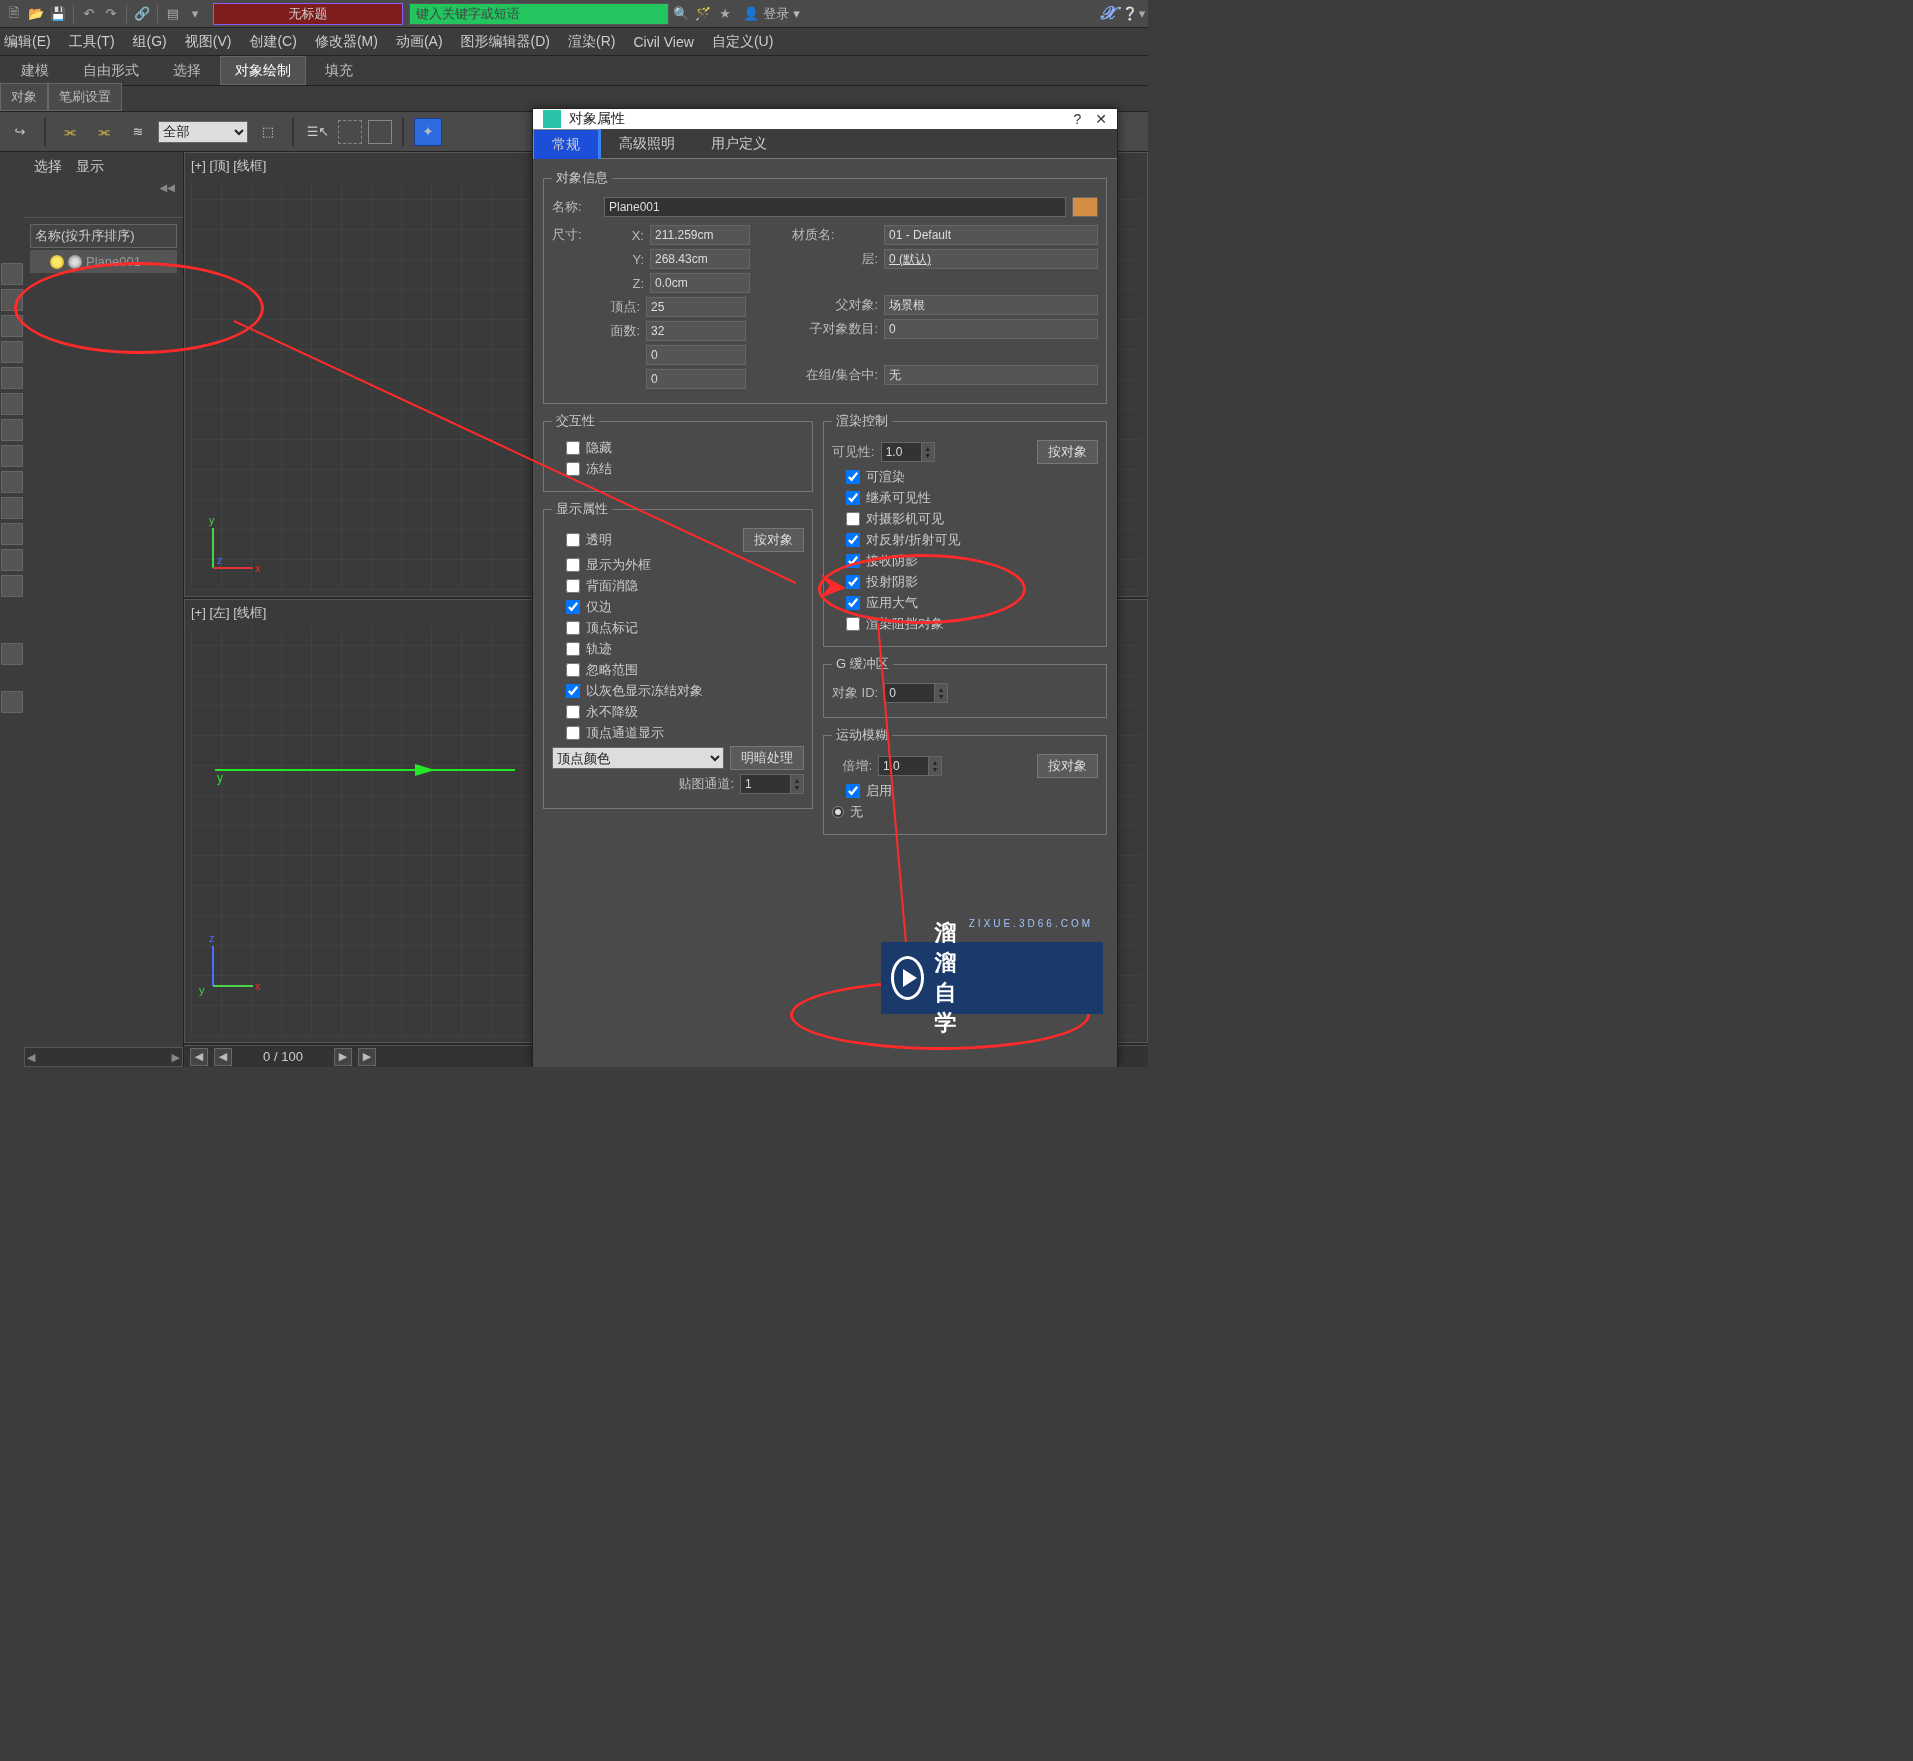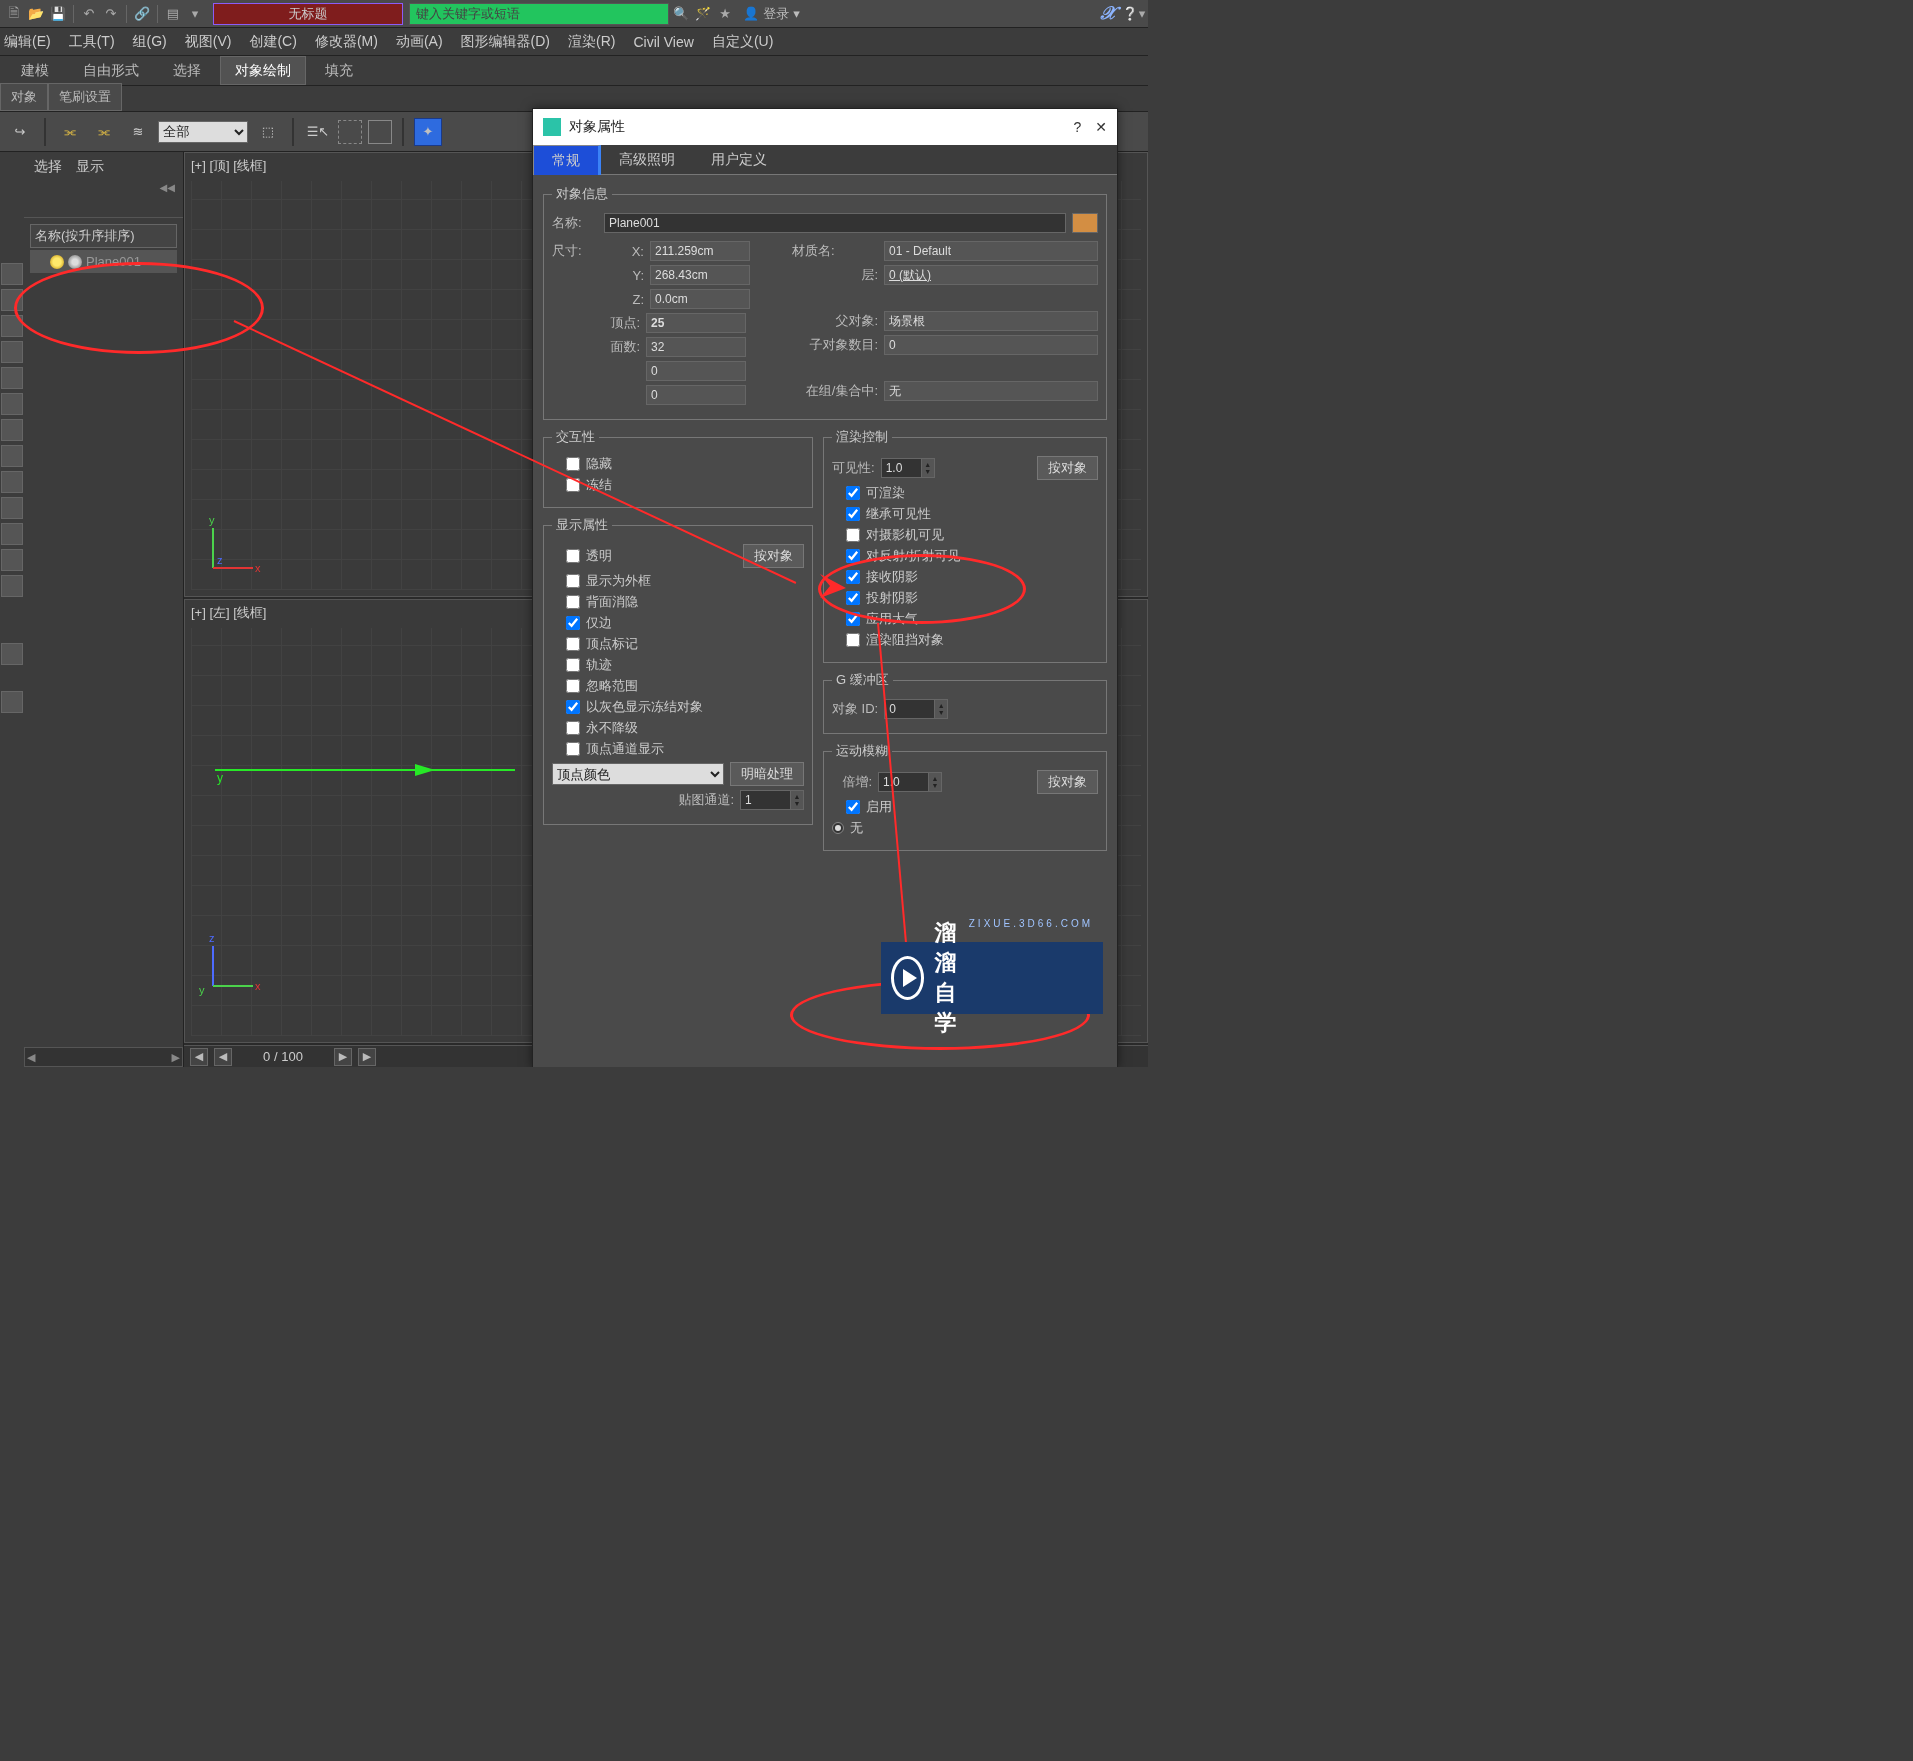--- a/index.html
+++ b/index.html
@@ -49,21 +49,21 @@
   .vp { background: #3a3a3a; border:1px solid #555; position: relative; }
   .vp-label { position:absolute; top:4px; left:6px; color:#ccc; font-size:13px; }
   .vp .grid { position:absolute; inset:28px 6px 6px 6px; background-image: repeating-linear-gradient(0deg,#424242 0,#424242 1px,transparent 1px,transparent 30px),repeating-linear-gradient(90deg,#424242 0,#424242 1px,transparent 1px,transparent 30px); }
   .axis-gizmo { position:absolute; }
   .timeline { height:22px;background:#333;display:flex;align-items:center;gap:6px;padding:0 6px;color:#ccc;justify-content:flex-start;border-top:1px solid #555; }
   .timeline .tbtn { width:18px;height:18px;border:1px solid #666;background:#444;display:flex;align-items:center;justify-content:center;font-size:11px;color:#bbb;}
   .timeline .tslot{flex:0 0 90px;text-align:center;}
   
   
   .dialog { position: absolute; top: 108px; left: 532px; width: 586px; height: 960px; background: #4a4a4a; border: 1px solid #222; box-shadow: 0 0 10px rgba(0,0,0,0.5); display:flex; flex-direction:column; }
-  .dlg-title { height: 36px; background: #fff; color: #222; display: flex; align-items: center; padding: 0 10px; font-size: 14px; }
+  .dlg-title { height: 20px; background: #fff; color: #222; display: flex; align-items: center; padding: 0 10px; font-size: 14px; }
   .dlg-title .right { margin-left:auto; display:flex; gap:14px; align-items:center; color:#333; }
   .dlg-title .dlg-ico { width:18px;height:18px;background:#2bc3a8;display:inline-block;margin-right:8px; }
   .dlg-tabs { display:flex; height:30px; background:#3c3c3c; align-items:flex-end; border-bottom: 1px solid #777;}
   .dlg-tabs .dtab { padding:6px 18px 5px; color:#ccc; font-size:14px;cursor:pointer; }
   .dlg-tabs .dtab.active { background:#1d4ed8; border-top:1px solid #888;border-left:1px solid #888;border-right:3px solid #3b82f6; position:relative; top:1px;}
   .dlg-body { flex:1; padding: 10px 10px; overflow:auto; }
   
   fieldset.grp { border:1px solid #777; margin-bottom:8px; padding: 6px 8px 10px; }
   fieldset.grp > legend { color:#ccc; padding:0 4px; font-size:13px; }
   .row { display:flex; align-items:center; gap:6px; margin:4px 0; }
@@ -281,21 +281,21 @@
               <span class="lbl" style="width:40px;text-align:right">Y:</span>
             <input class="inp ro" style="width: 100px;" value="268.43cm">
             </div>
           <div class="row">
               <span style="width:46px"></span>
               <span class="lbl" style="width:40px;text-align:right">Z:</span>
             <input class="inp ro" style="width: 100px;" value="0.0cm">
             </div>
           <div class="row">
               <span class="lbl" style="width:88px;text-align:right">顶点:</span>
-            <input class="inp ro" style="width: 100px; font-weight: bold;" value="25">
+            <input class="inp ro" style="width: 100px;" value="25">
             </div>
           <div class="row">
               <span class="lbl" style="width:88px;text-align:right">面数:</span>
             <input class="inp ro" style="width: 100px;" value="32">
             </div>
           <div class="row">
               <span style="width:88px"></span>
               <input class="inp ro" style="width: 100px;" value="0">
             </div>
           <div class="row">

